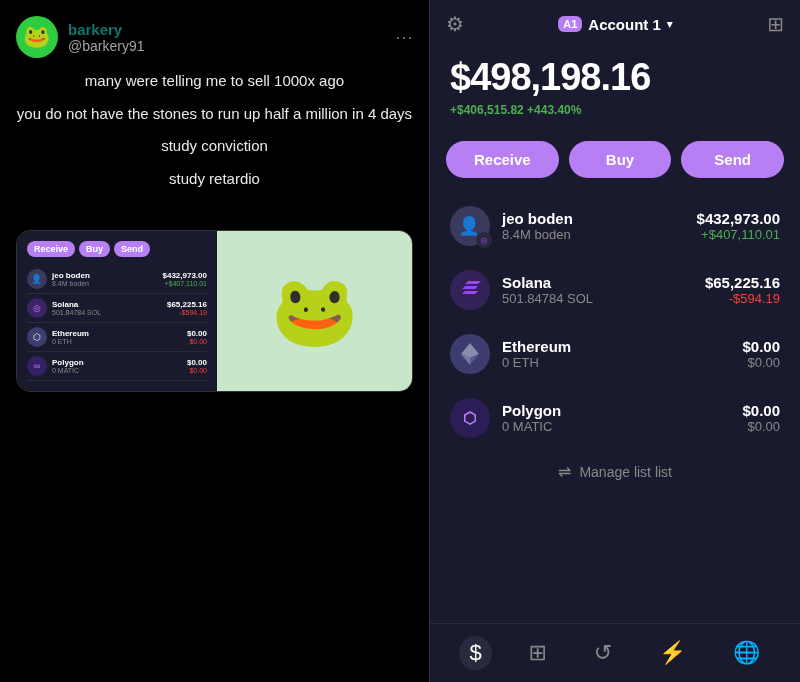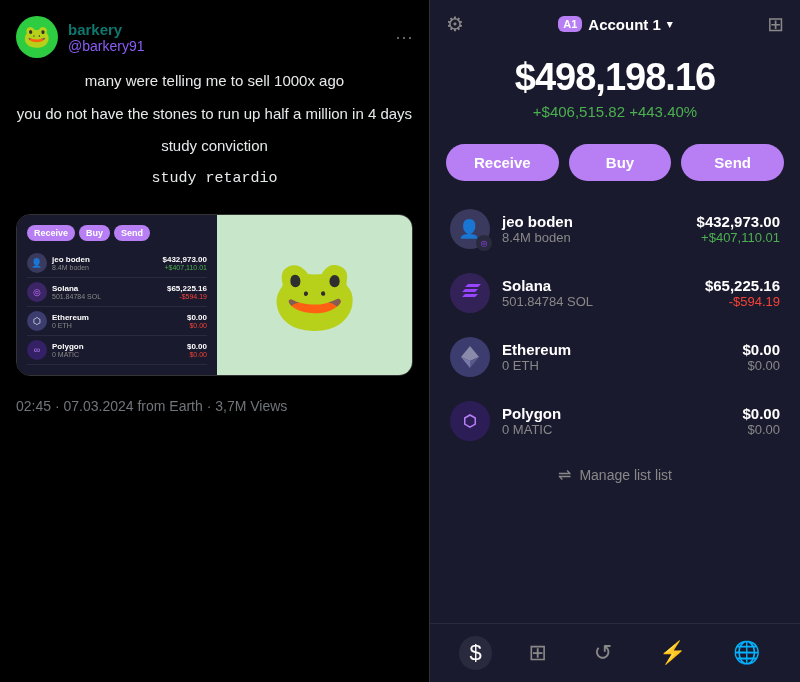--- a/index.html
+++ b/index.html
@@ -50,21 +50,21 @@
     }
 
     .author-info .display-name {
       font-weight: 700;
       font-size: 15px;
       color: #0f766e;
     }
 
     .author-info .handle {
       font-size: 14px;
-      color: #8b5cf6;
+      color: #a3a3a3;
       text-align: right;
     }
 
     .more-icon {
       color: #71767b;
       font-size: 18px;
       cursor: pointer;
     }
 
     .tweet-text {
@@ -73,22 +73,21 @@
       color: #e7e9ea;
       margin-bottom: 12px;
       text-align: center;
     }
 
     .tweet-text p {
       margin-bottom: 10px;
     }
 
     .tweet-text p:last-child {
-      margin-bottom: 0;
-      font-family: Liberation Mono, monospace;
+      margin-bottom: 16px;
     }
 
     
     .embedded-image {
       display: flex;
       gap: 0;
       margin: 12px 0;
       border-radius: 14px;
       overflow: hidden;
       border: 1px solid #333;
@@ -256,35 +255,36 @@
       font-size: 12px;
     }
 
     .qr-icon {
       color: #888;
       font-size: 20px;
       cursor: pointer;
     }
 
     .wallet-balance-section {
-      text-align: center;
-      padding: 8px 0 16px;
+      text-align: left;
+      padding: 8px 20px 16px;
     }
 
     .balance-amount {
       font-size: 38px;
       font-weight: 700;
       color: #fff;
       letter-spacing: -1px;
     }
 
     .balance-change {
-      font-size: 15px;
+      font-size: 12px;
       color: #4caf50;
       margin-top: 4px;
+      font-weight: bold;
     }
 
     .wallet-action-buttons {
       display: flex;
       gap: 10px;
       justify-content: center;
       padding: 8px 16px 16px;
     }
 
     .wallet-btn {
@@ -500,21 +500,20 @@
         <div class="emb-token-right">
           <div class="emb-token-val">$0.00</div>
           <div class="emb-token-chg-neg">$0.00</div>
         </div>
       </div>
     </div>
 
     <div class="pepe-image">🐸</div>
   </div>
 
-  <div class="tweet-meta">02:45 · 07.03.2024 from Earth · 3,7M Views</div>
 
 </div>
 
 <div class="right-panel">
 
   <div class="wallet-header">
     <div class="header-icon">⚙</div>
     <div class="account-selector">
       <span class="account-badge">A1</span>
       <span class="account-name">Account 1</span>

